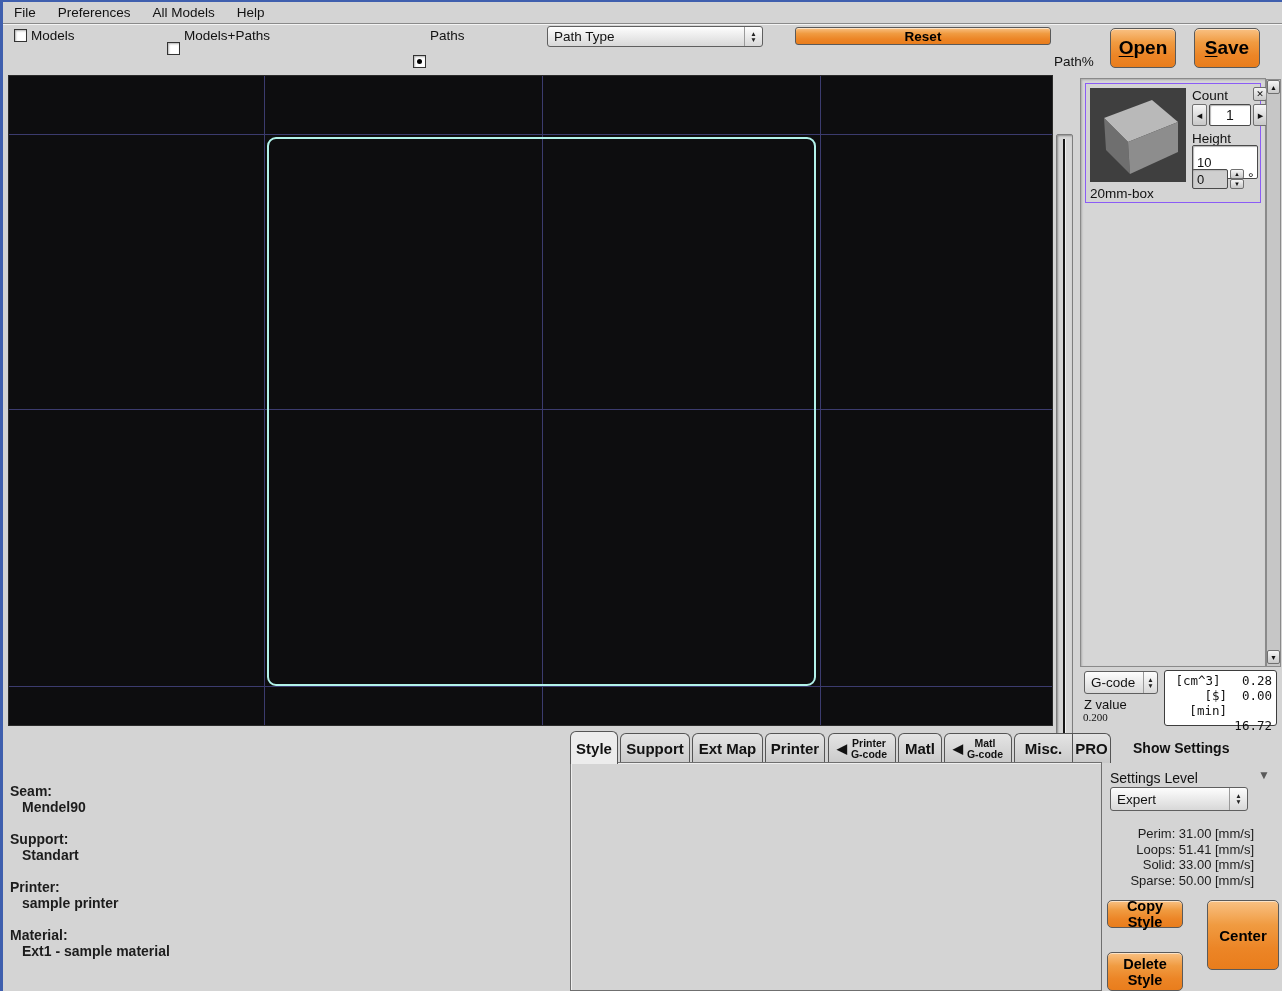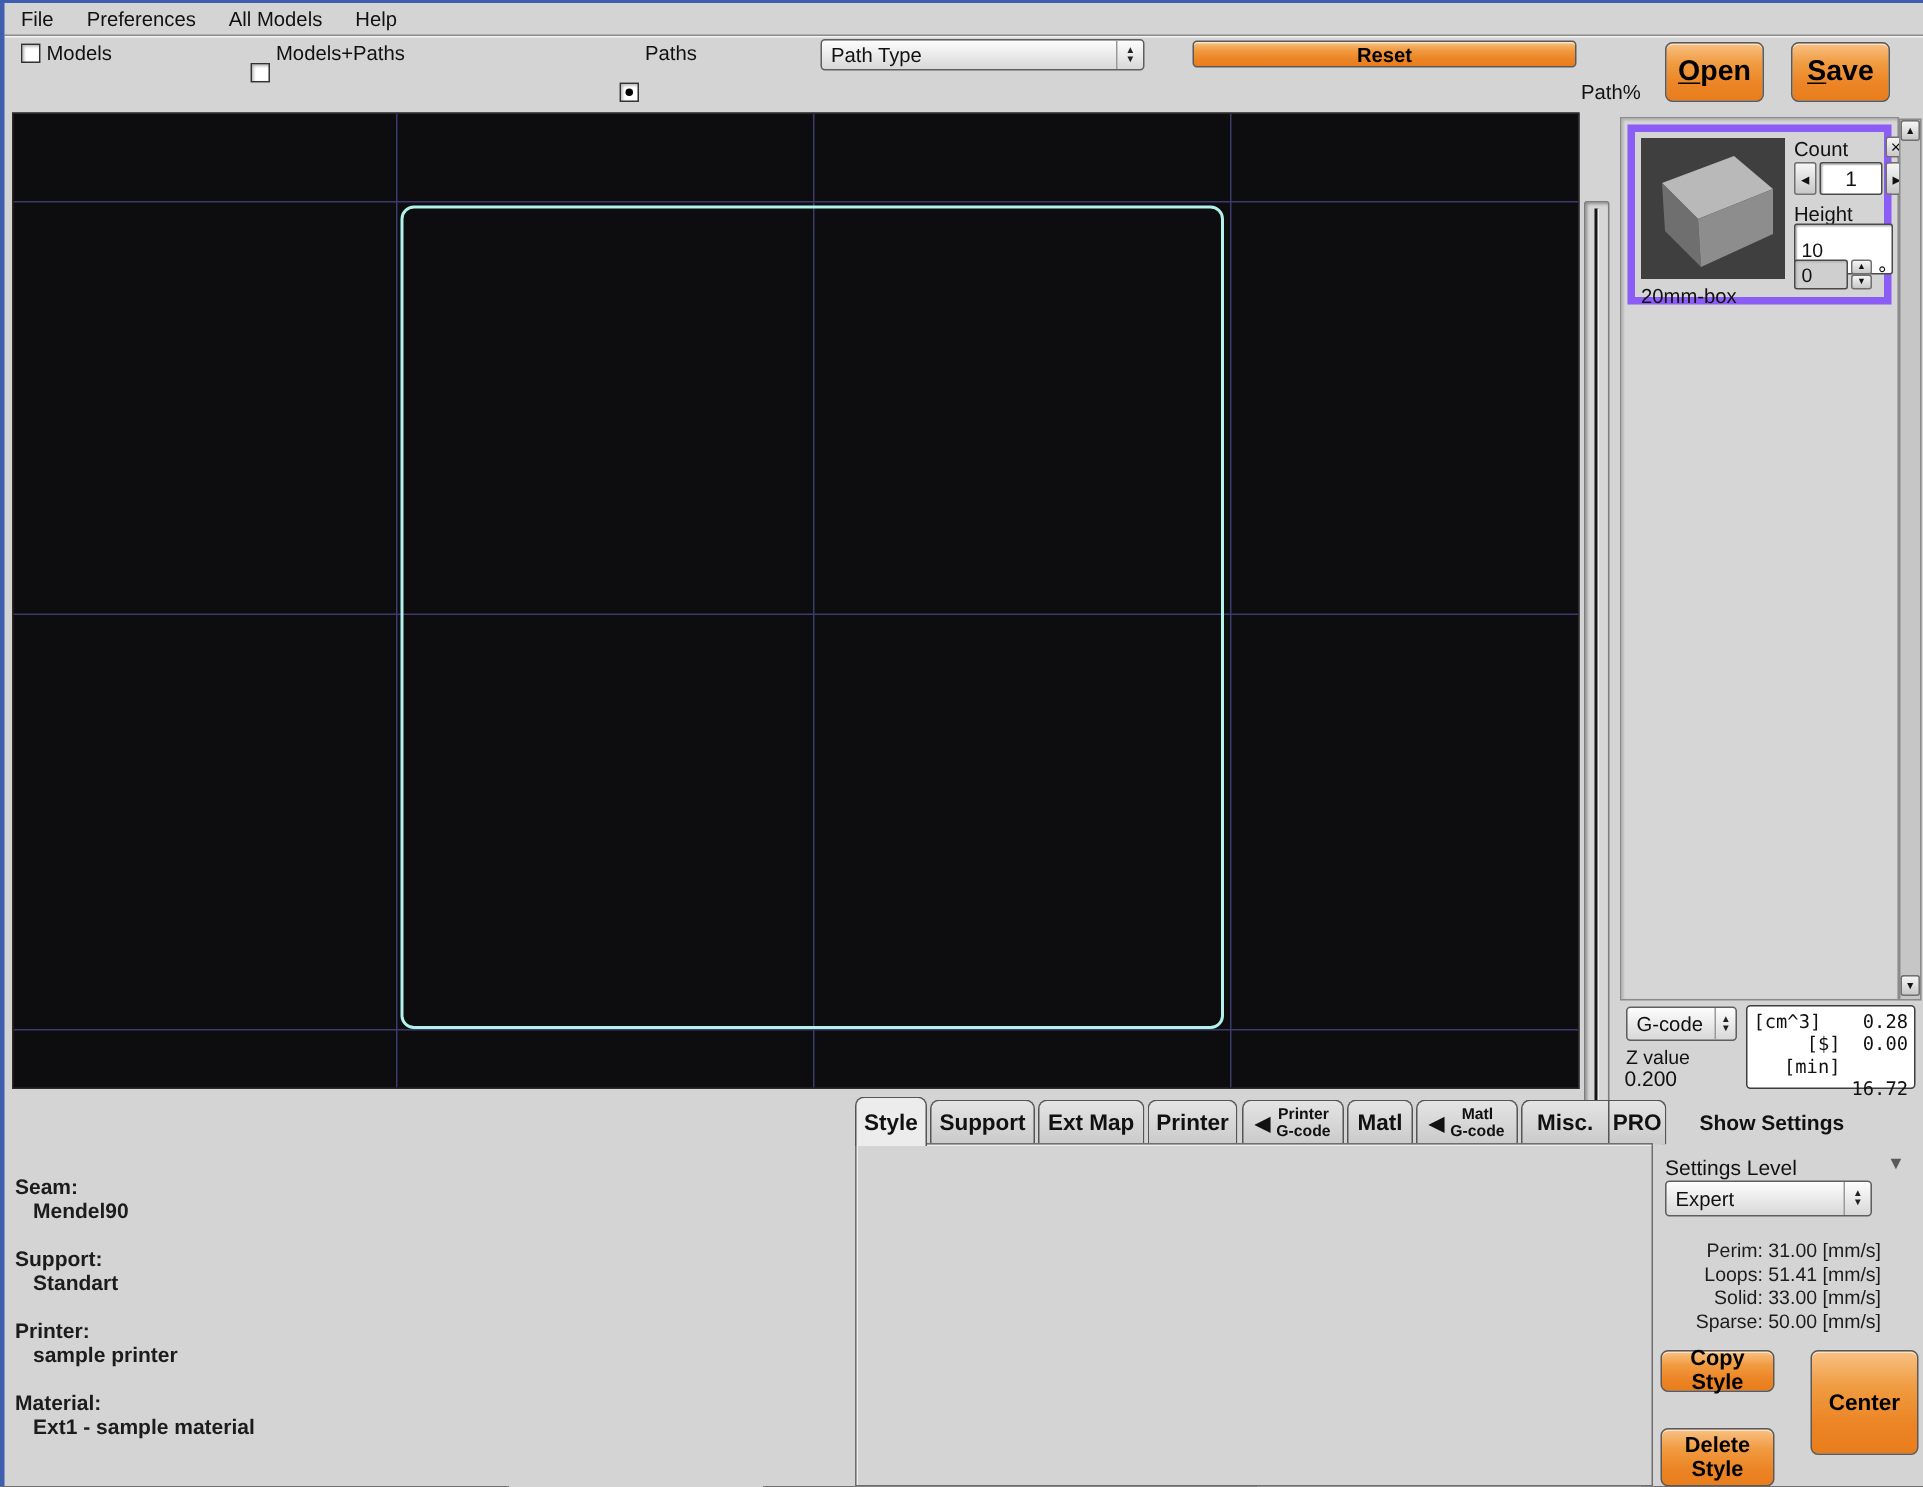--- a/index.html
+++ b/index.html
@@ -131,21 +131,21 @@
   <div class="toolpath" style="left:258px; top:61px; width:549px; height:549px;"></div>
 </div>
 
 <div class="abs groove" style="left:1056px; top:78px; width:17px; height:648px;">
   <div class="gline-v"></div>
   <div class="thumb hatch" style="left:1px; top:627px; width:13px; height:17px;"></div>
 </div>
 
 <div class="abs" style="left:1080px; top:78px; width:186px; height:589px; border:1px solid #8a8a8a; background:#d6d6d6; box-shadow:inset 1px 1px 2px rgba(0,0,0,.2);">
 
-  <div class="abs" style="left:4px; top:4px; width:176px; height:120px; border:5px solid #8b5cf6; background:#d4d4d4;">
+  <div class="abs" style="left:4px; top:4px; width:176px; height:120px; border:1px solid #8b5cf6; background:#d4d4d4;">
     <div class="abs" style="left:4px; top:4px; width:96px; height:94px; background:#3f3f3f;">
       <svg width="96" height="94">
         <polygon points="14,30 62,12 88,34 38,54" fill="#b9b9b9"></polygon>
         <polygon points="14,30 38,54 40,86 16,62" fill="#6f6f6f"></polygon>
         <polygon points="38,54 88,34 88,64 40,86" fill="#8d8d8d"></polygon>
       </svg>
     </div>
     <span class="abs" style="left:106px; top:4px; font-size:13.5px;">Count</span>
     <div class="abs scroll-btn" style="left:167px; top:3px; width:14px; height:14px; font-size:9px;">✕</div>
     <div class="abs scroll-btn" style="left:106px; top:20px; width:15px; height:22px; font-size:11px;">◂</div>
@@ -169,25 +169,25 @@
 </div>
 
 <div class="abs dropdown" style="left:1084px; top:671px; width:74px; height:23px;">
   <span>G-code</span>
   <span class="dd-spin" style="width:14px;">
       <span>▲</span>
       <span>▼</span>
     </span>
 </div>
 <span class="abs" style="left:1084px; top:697px; font-size:13px;">Z value</span>
-<span class="abs" style="left:1083px; top:711px; font-size:14px;">0.200</span>
+<span class="abs" style="left:1083px; top:711px; font-size:11px;font-family:Liberation Serif, serif;">0.200</span>
 
 <div class="abs" style="left:1164px; top:670px; width:113px; height:56px; background:#fff; border:1px solid #3d3d3d; border-radius:3px; padding:2px 4px; display:flex; flex-direction:column; justify-content:space-between;">
   <div style="display:flex;" class="mono">
-    <span style="width:58px; text-align:left; font-size:12.5px;">[cm^3]</span>
+    <span style="width:58px; text-align:center; font-size:12.5px;">[cm^3]</span>
     <span style="flex:1; text-align:right; font-size:12.5px;">0.28</span>
   </div>
   <div style="display:flex;" class="mono">
     <span style="width:58px; text-align:right; font-size:12.5px;">[$]</span>
     <span style="flex:1; text-align:right; font-size:12.5px;">0.00</span>
   </div>
   <div style="display:flex;flex-direction:column;" class="mono">
     <span style="width:58px; text-align:right; font-size:12.5px;">[min]</span>
     <span style="flex:1; text-align:right; font-size:12.5px;">16.72</span>
   </div>

